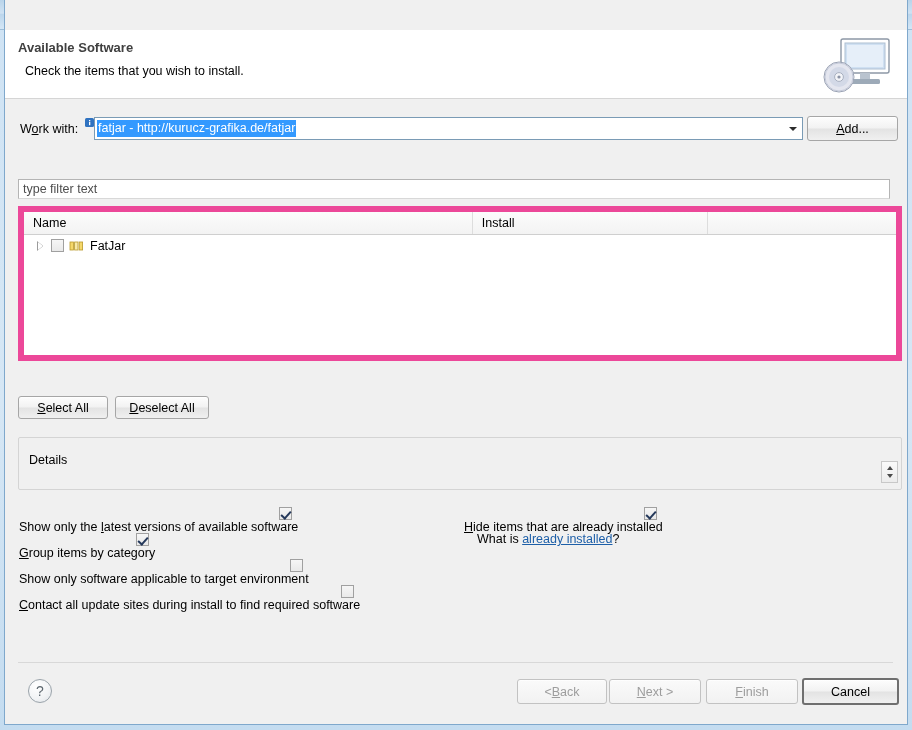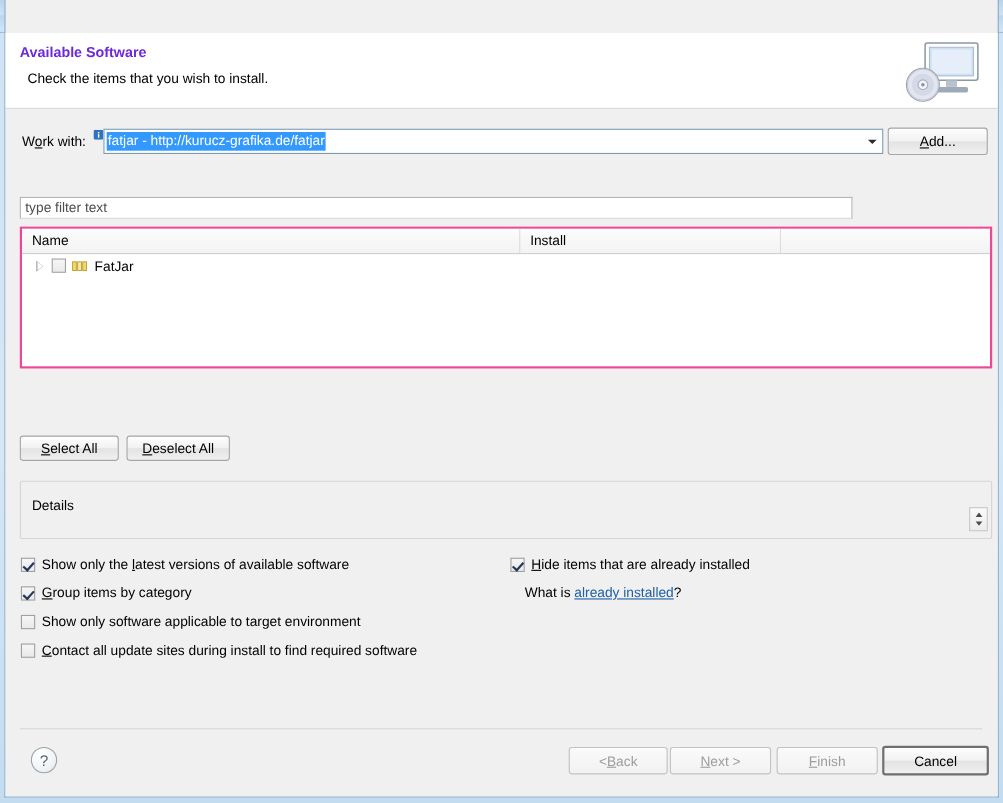--- a/index.html
+++ b/index.html
@@ -108,21 +108,21 @@
   
   #header {
     position: absolute;
     left: 0; top: 30px; right: 0;
     height: 69px;
     background: #ffffff;
     border-bottom: 1px solid #d5d5d5;
   }
   #header .h-title {
     position: absolute; left: 13px; top: 10px;
-    font-size: 13px; font-weight: bold; color: #6d28d9;
+    font-size: 13px; font-weight: bold; color: #404040;
   }
   #header .h-sub {
     position: absolute; left: 20px; top: 34px;
     font-size: 12.5px; color: #000;
   }
   #header .h-icon {
     position: absolute; right: 12px; top: 5px;
     width: 78px; height: 60px;
   }
 
@@ -192,36 +192,36 @@
     position: absolute; right: 16px; top: 149px;
     font-size: 12.5px;
   }
   a.link {
     color: #1d5fa8; text-decoration: underline; cursor: pointer;
   }
 
   
   #filter-box {
     position: absolute; left: 13px; top: 179px;
-    width: 757px; height: 20px;
+    width: 872px; height: 20px;
     background: #ffffff;
     border: 1px solid #b4b4b4;
     border-bottom-color: #d8d8d8;
   }
   #filter-text {
     position: absolute; left: 4px; top: 2px;
     color: #4d4d4d; font-size: 12.5px;
   }
 
   
   #table {
     position: absolute; left: 13px; top: 206px;
-    width: 884px; height: 129px;
+    width: 884px; height: 155px;
     background: #ffffff;
-    border: 2px solid #ec4899;
+    border: 6px solid #ec4899;
     text-align: right;
   }
   #table-head {
     position: absolute; left: 0; top: 0; right: 0; height: 23px;
     background: linear-gradient(to bottom, #fcfcfc 0%, #f3f3f3 100%);
     border-bottom: 1px solid #cfcfcf;
     display: flex;
   }
   .th {
     position: relative;
@@ -335,20 +335,21 @@
     border-right: 3.5px solid transparent;
     border-top: 4px solid #4a4a4a;
   }
 
   
   .opt {
     position: absolute;
     display: flex; align-items: flex-end;
     font-size: 12.5px;
     cursor: default;
+    flex-direction: column;
   }
   .opt .cb { margin-top: 1px; margin-right: 6px; }
 
   #opt-latest   { left: 14px; top: 506px; }
   #opt-group    { left: 14px; top: 532px; }
   #opt-target   { left: 14px; top: 558px; }
   #opt-contact  { left: 14px; top: 584px; }
   #opt-hide     { left: 459px; top: 506px; }
   #already-line { position: absolute; left: 472px; top: 532px; font-size: 12.5px; }
 

